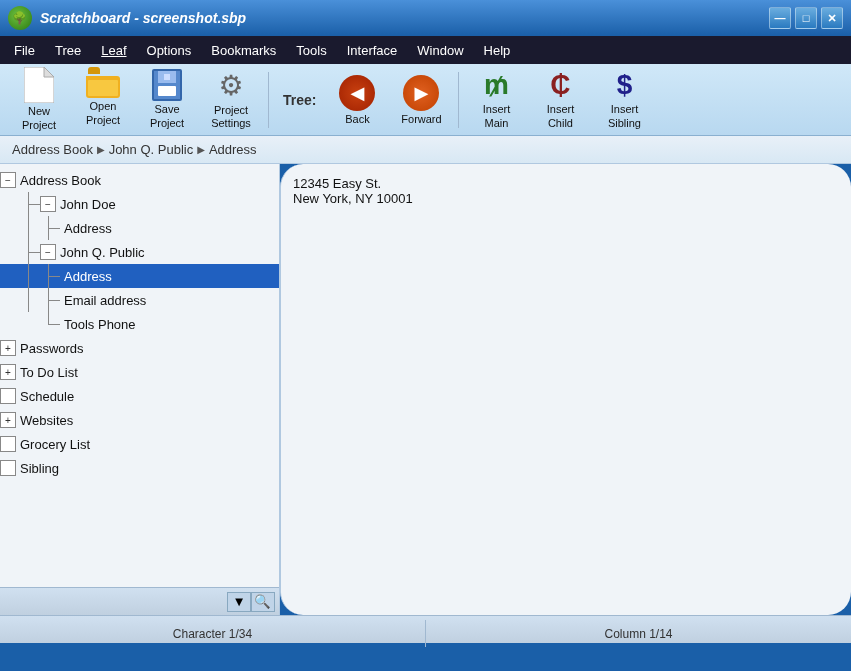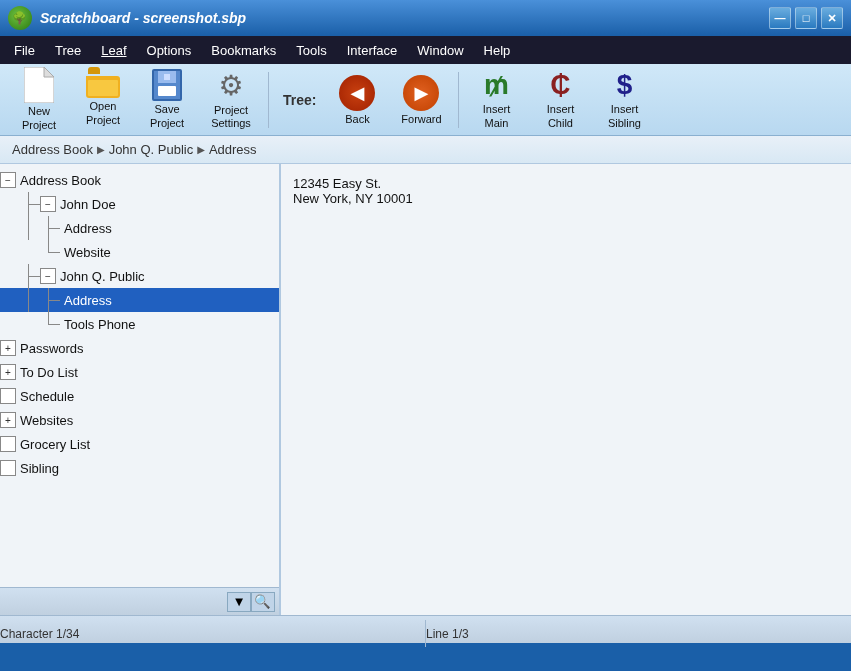--- a/index.html
+++ b/index.html
@@ -129,20 +129,21 @@
 
     
     #content-panel {
       flex: 1;
       background: #f0f4f8;
       padding: 12px;
       overflow-y: auto;
       font-size: 13px;
       color: #111;
       border-left: 1px solid #b0c8e0;
+      border-radius: 23px;
     }
     #content-panel::-webkit-scrollbar { width: 14px; }
     #content-panel::-webkit-scrollbar-track { background: #e0e8f0; }
     #content-panel::-webkit-scrollbar-thumb { background: linear-gradient(to right, #b0c8e0, #90b0d0); border: 1px solid #80a0c0; }
 
     
     #status-bar {
       background: linear-gradient(to bottom, #d0e0f0, #c0d0e0);
       height: 28px;
       display: flex;
@@ -151,20 +152,21 @@
       font-size: 12px;
       color: #333;
     }
     .status-section {
       flex: 1;
       text-align: center;
       border-right: 1px solid #a0b8d0;
       height: 100%;
       display: flex;
       align-items: center;
+      justify-content: center;
       margin-top: 8px;
     }
     .status-section:last-child { border-right: none; }
 
     
     .tree-row {
       display: flex;
       align-items: center;
       height: 24px;
       cursor: pointer;
@@ -409,38 +411,38 @@
         <div class="t-expand">−</div>
         <span class="t-label">John Doe</span>
       </div>
 
       <div class="tree-row" style="padding-left:20px;">
         <div class="spacer-v has-v"></div>
         <div class="connector-t"></div>
         <span class="t-label">Address</span>
       </div>
 
-      <div class="tree-row" style="padding-left:20px;">
-        <div class="spacer-v"></div>
-        <div class="connector-l"></div>
-        <span class="t-label">Website</span>
-      </div>
 
       <div class="tree-row" style="padding-left:20px;">
         <div class="connector-t"></div>
         <div class="t-expand">−</div>
         <span class="t-label">John Q. Public</span>
       </div>
 
       <div class="tree-row selected" style="padding-left:20px;">
         <div class="spacer-v has-v" style="border:none;"></div>
         <div class="connector-t"></div>
         <span class="t-label">Address</span>
       </div>
 
+      <div class="tree-row" style="padding-left:20px;">
+        <div class="spacer-v has-v"></div>
+        <div class="connector-t"></div>
+        <span class="t-label">Email address</span>
+      </div>
 
       <div class="tree-row" style="padding-left:20px;">
         <div class="spacer-v"></div>
         <div class="connector-l"></div>
         <span class="t-label">Tools Phone</span>
       </div>
 
       <div class="tree-row">
         <div class="t-expand">+</div>
         <span class="t-label">Passwords</span>
@@ -484,15 +486,15 @@
     <div>New York, NY 10001</div>
   </div>
 
 </div>
 
 <div id="status-bar">
   <div class="status-section">
     <span>Character 1/34</span>
   </div>
   <div class="status-section">
-    <span>Line 1/3</span>
+    <span>Column 1/14</span>
   </div>
 </div>
 
 </body></html>

